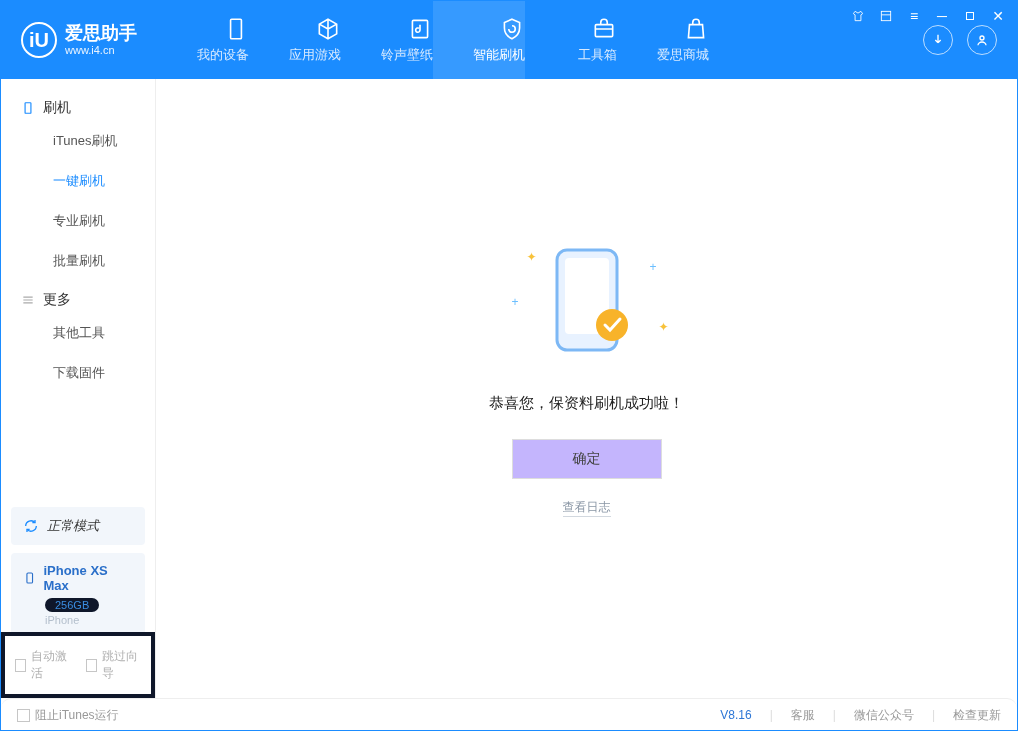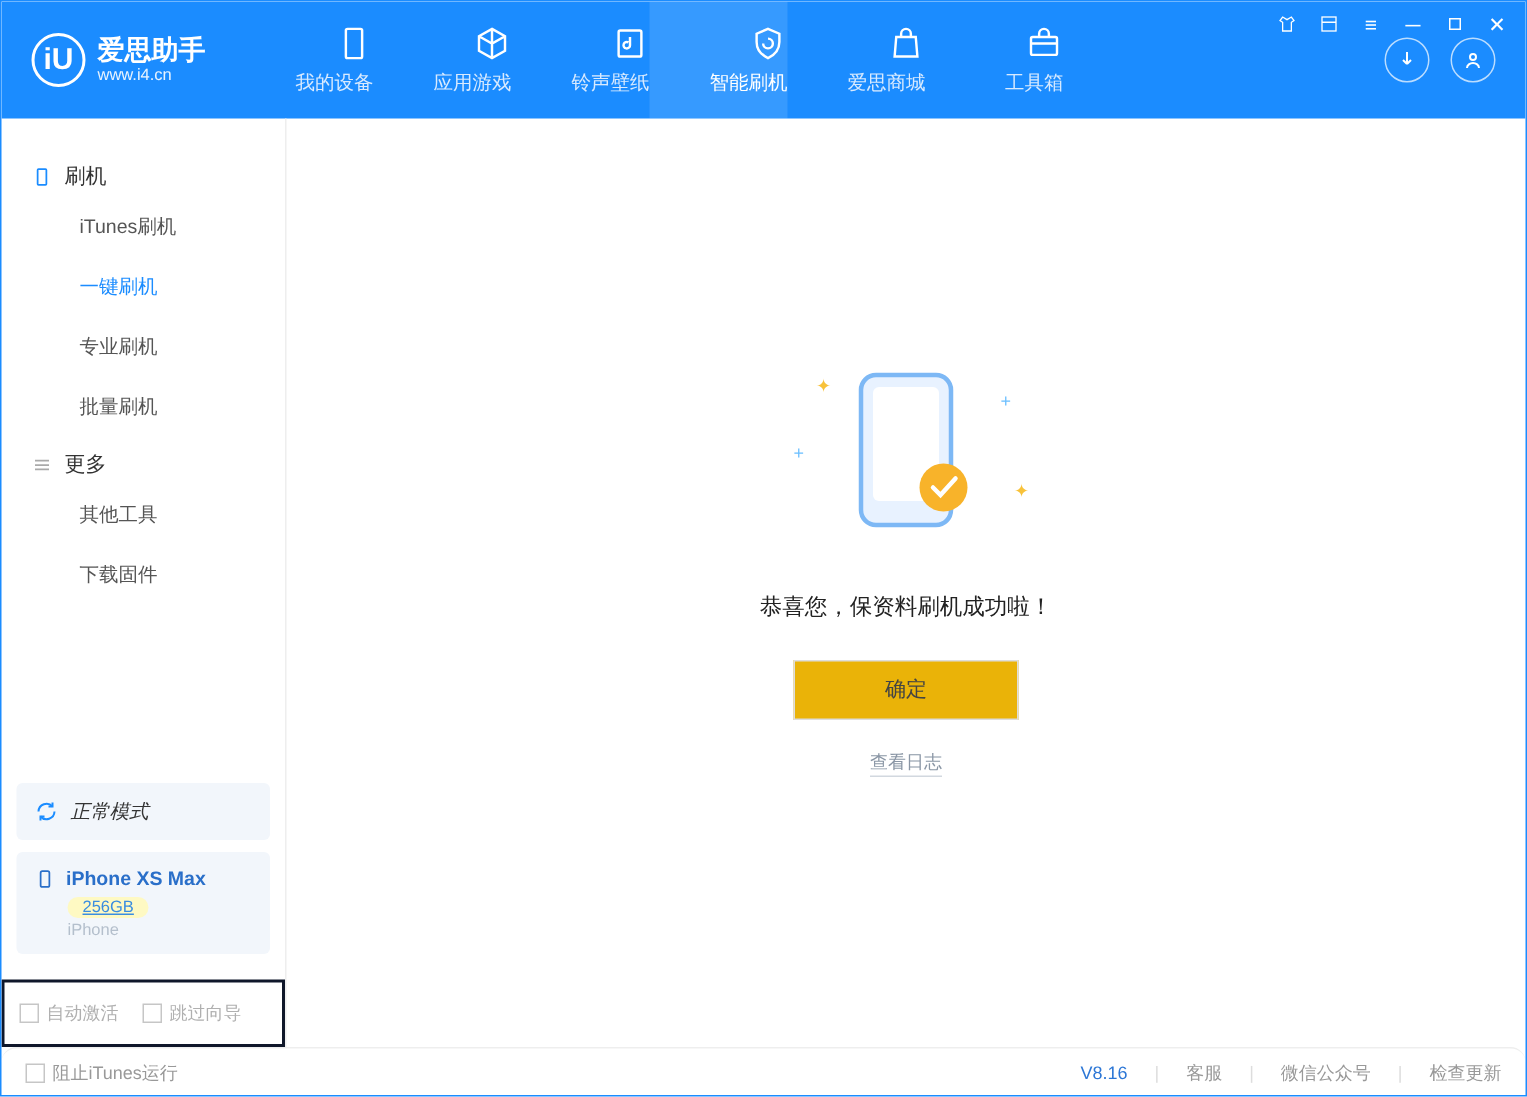--- a/index.html
+++ b/index.html
@@ -17,39 +17,39 @@
 .nav-tab.active { background: rgba(255,255,255,0.12); color: #fff; }
 .nav-tab svg { width: 26px; height: 26px; }
 
 .window-controls { position: absolute; top: 6px; right: 10px; display: flex; gap: 10px; color: #fff; }
 .window-controls span { width: 18px; height: 18px; display: flex; align-items: center; justify-content: center; cursor: pointer; font-size: 14px; }
 
 .header-action { margin-left: auto; display: flex; gap: 14px; padding-right: 20px; }
 .header-action .circ { width: 30px; height: 30px; border: 1.5px solid rgba(255,255,255,0.7); border-radius: 50%; display: flex; align-items: center; justify-content: center; cursor: pointer; }
 
 .body-area { display: flex; height: 619px; }
-.sidebar { width: 190px; border-right: 1px solid #eee; padding-top: 20px; position: relative; }
+.sidebar { width: 155px; border-right: 1px solid #eee; padding-top: 10px; position: relative; }
 .side-section { padding: 10px 0 4px 20px; font-size: 14px; color: #333; display: flex; align-items: center; gap: 8px; }
 .side-item { padding: 11px 0 11px 52px; font-size: 13px; color: #555; cursor: pointer; }
 .side-item.active { color: #1b8cff; }
 
 .device-panel { position: absolute; bottom: 62px; left: 10px; right: 10px; }
 .mode-box { background: #f2f6fb; border-radius: 4px; padding: 10px 12px; font-size: 13px; color: #333; display: flex; align-items: center; gap: 8px; margin-bottom: 8px; font-style: italic; }
 .device-box { background: #f2f6fb; border-radius: 4px; padding: 10px 12px; }
 .device-name { font-size: 13px; font-weight: bold; color: #2a6fc9; display: flex; align-items: center; gap: 7px; }
-.device-cap { display: inline-block; background: #fef9c3; color: #3a8de0; border-radius: 10px; padding: 1px 10px; font-size: 11px; margin: 5px 0 2px 22px; text-decoration: underline; }
+.device-cap { display: inline-block; background: #0f172a; color: #3a8de0; border-radius: 10px; padding: 1px 10px; font-size: 11px; margin: 5px 0 2px 22px; }
 .device-type { font-size: 11px; color: #b4bfcc; margin-left: 22px; }
 
-.redbox { position: absolute; bottom: 0; left: 0; right: 0; border: 2px solid #0f172a; padding: 12px 10px; display: flex; gap: 16px; align-items: center; font-size: 12px; color: #b0b0b0; }
+.redbox { position: absolute; bottom: 0; left: 0; right: 0; border: 4px solid #0f172a; padding: 12px 10px; display: flex; gap: 16px; align-items: center; font-size: 12px; color: #b0b0b0; }
 .chk { width: 13px; height: 13px; border: 1px solid #c6c6c6; display: inline-block; }
 
 .main-content { flex: 1; position: relative; display: flex; flex-direction: column; align-items: center; justify-content: center; }
 .success-illustration { margin-top: -20px; margin-bottom: 20px; position: relative; }
 .success-text { font-size: 15px; color: #222; margin-bottom: 26px; }
-.ok-btn { width: 150px; height: 40px; border: 1px solid #ddd; background: #eab308; font-size: 14px; color: #444; cursor: pointer; margin-bottom: 20px; }
+.ok-btn { width: 150px; height: 40px; border: 1px solid #ddd; background: #c4b5fd; font-size: 14px; color: #444; cursor: pointer; margin-bottom: 20px; }
 .log-link { font-size: 12px; color: #8a96a5; cursor: pointer; border-bottom: 1px solid #d2d8df; }
 
 .footer { height: 33px; border-top: 1px solid #eee; display: flex; align-items: center; padding: 0 16px; font-size: 12px; color: #999; border-radius: 10px; }
 .footer .right { margin-left: auto; display: flex; gap: 18px; align-items: center; }
 .footer .sep { color: #ddd; }
 .footer .ver { color: #2d77d6; }
 
 .spark { position: absolute; color: #f8c23a; font-size: 12px; }
 </style>
 </head>
@@ -85,30 +85,30 @@
     </div>
     <div class="nav-tab active">
       <svg viewBox="0 0 24 24" fill="none" stroke="#fff" stroke-width="1.5">
           <path d="M12 3l7 3v5c0 5-3 8-7 10-4-2-7-5-7-10V6l7-3z"></path>
           <path d="M9 12a3 3 0 1 0 3-3"></path>
         </svg>
       <span>智能刷机</span>
     </div>
     <div class="nav-tab">
       <svg viewBox="0 0 24 24" fill="none" stroke="#fff" stroke-width="1.5">
-          <path d="M6 8h12l1 12H5L6 8z M9 8V6a3 3 0 0 1 6 0v2"></path>
-        </svg>
-      <span>爱思商城</span>
-    </div>
-    <div class="nav-tab">
-      <svg viewBox="0 0 24 24" fill="none" stroke="#fff" stroke-width="1.5">
           <rect x="4" y="8" width="16" height="11" rx="1"></rect>
           <path d="M9 8V6a3 3 0 0 1 6 0v2 M4 12h16"></path>
         </svg>
       <span>工具箱</span>
+    </div>
+    <div class="nav-tab">
+      <svg viewBox="0 0 24 24" fill="none" stroke="#fff" stroke-width="1.5">
+          <path d="M6 8h12l1 12H5L6 8z M9 8V6a3 3 0 0 1 6 0v2"></path>
+        </svg>
+      <span>爱思商城</span>
     </div>
   </div>
   <div class="header-action">
     <div class="circ">
       <svg width="16" height="16" viewBox="0 0 24 24" fill="none" stroke="#fff" stroke-width="2">
           <path d="M12 4v12m0 0l-4-4m4 4l4-4"></path>
         </svg>
     </div>
     <div class="circ">
       <svg width="16" height="16" viewBox="0 0 24 24" fill="none" stroke="#fff" stroke-width="2">

